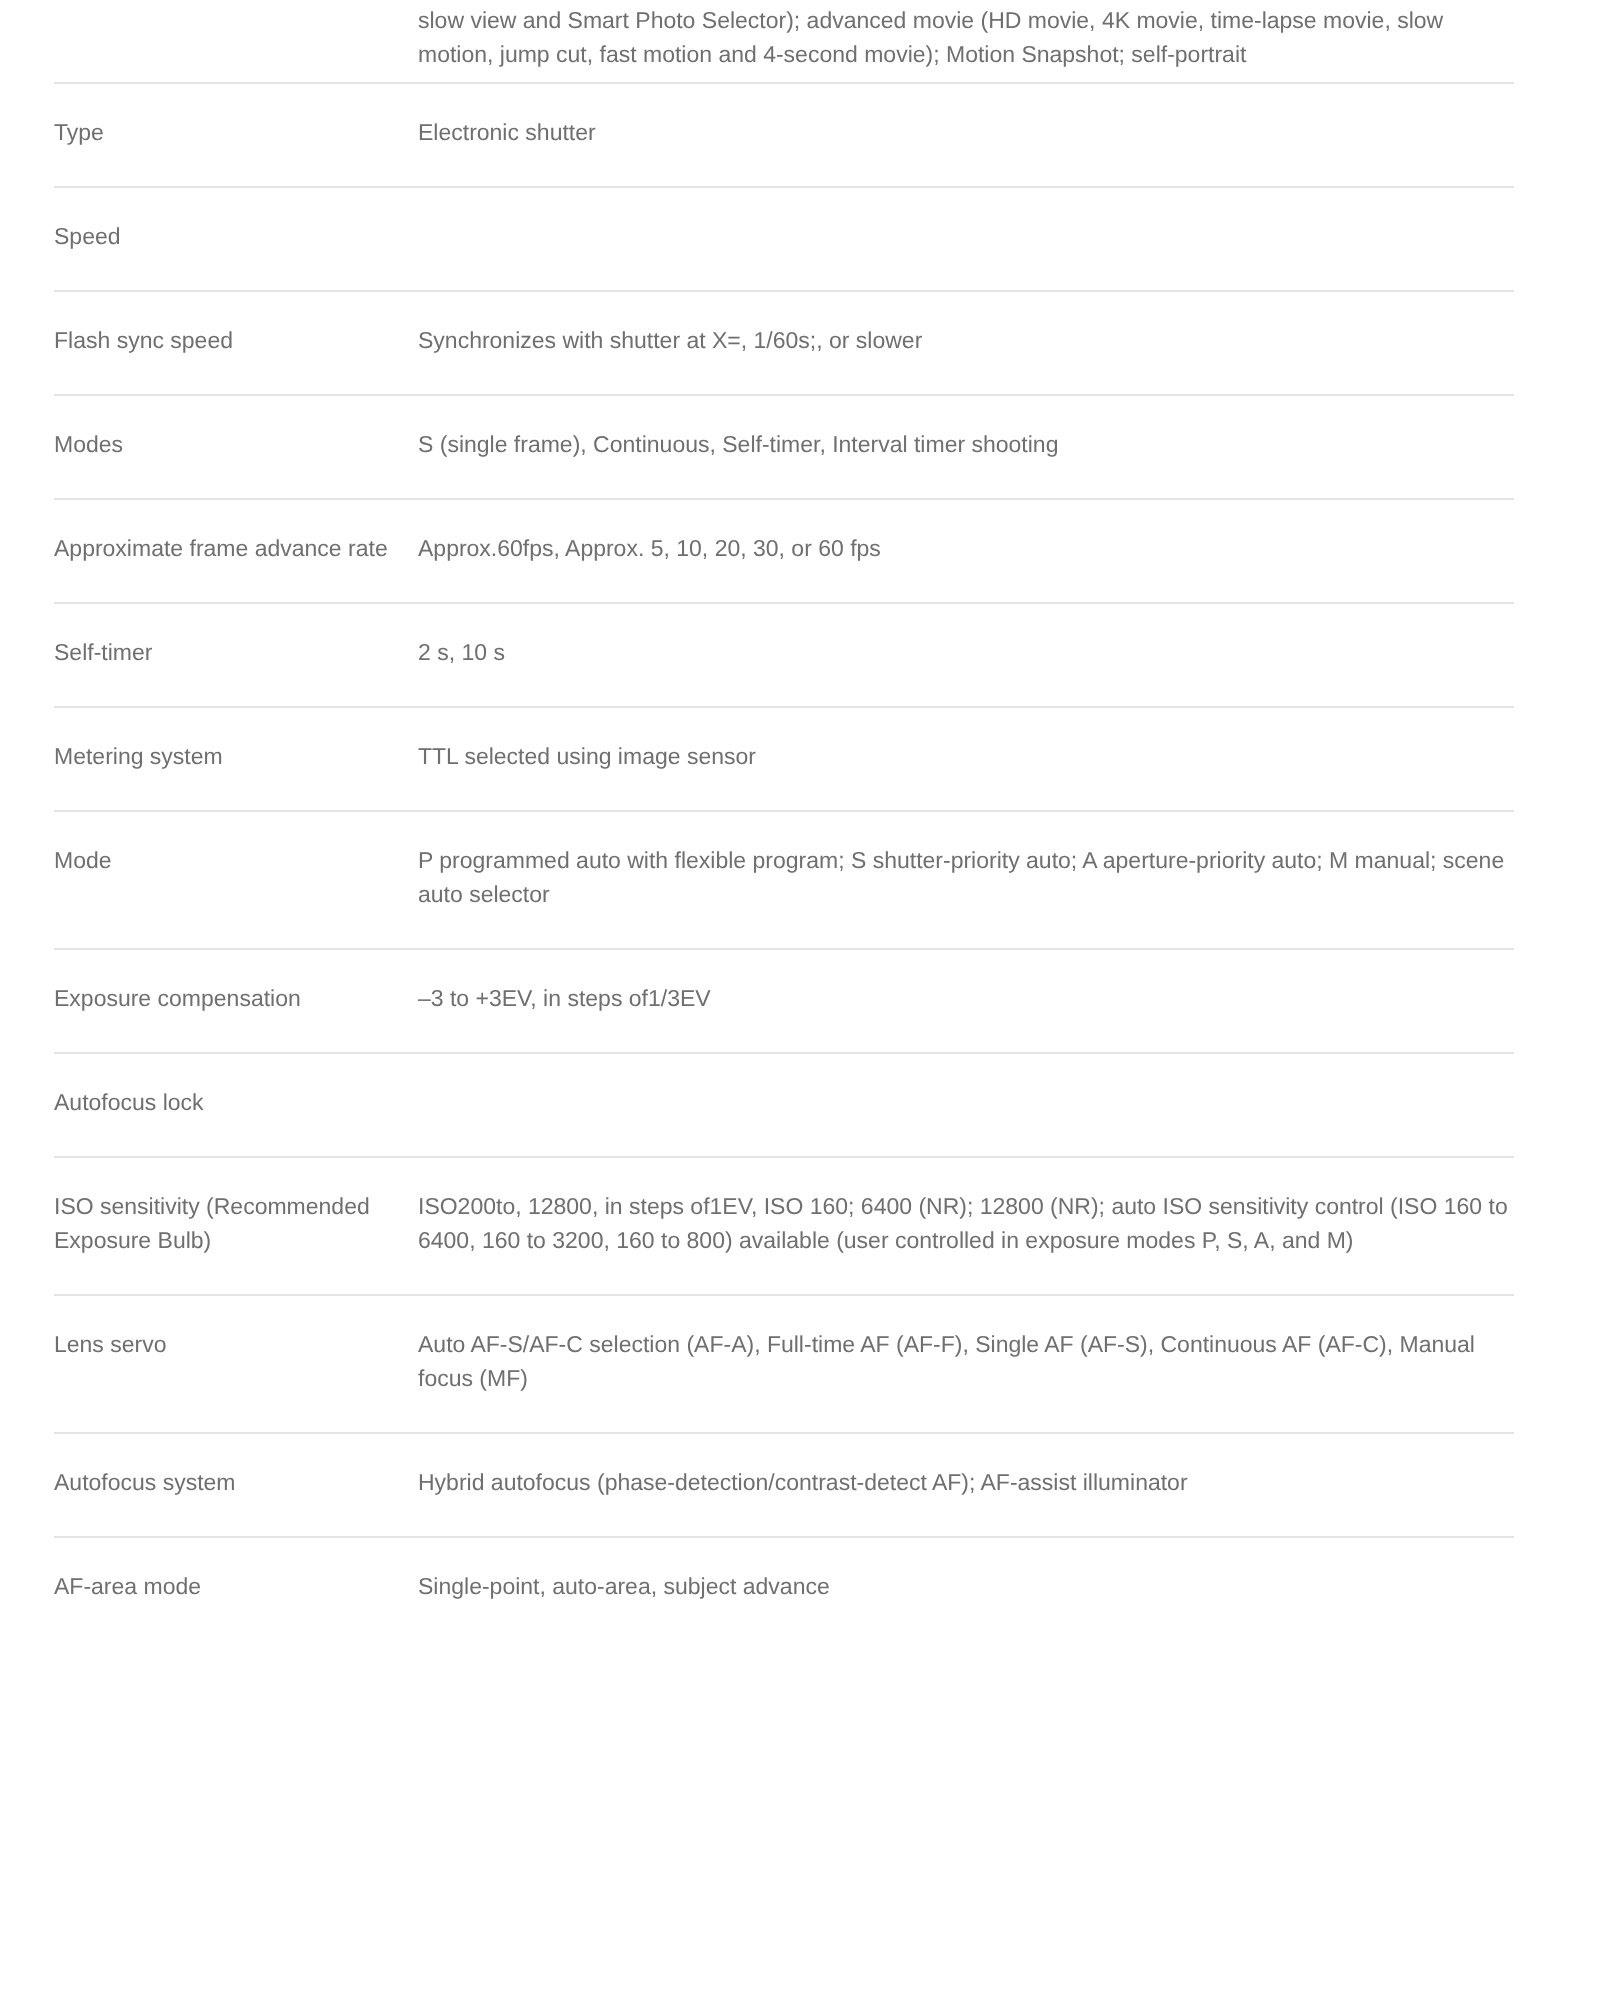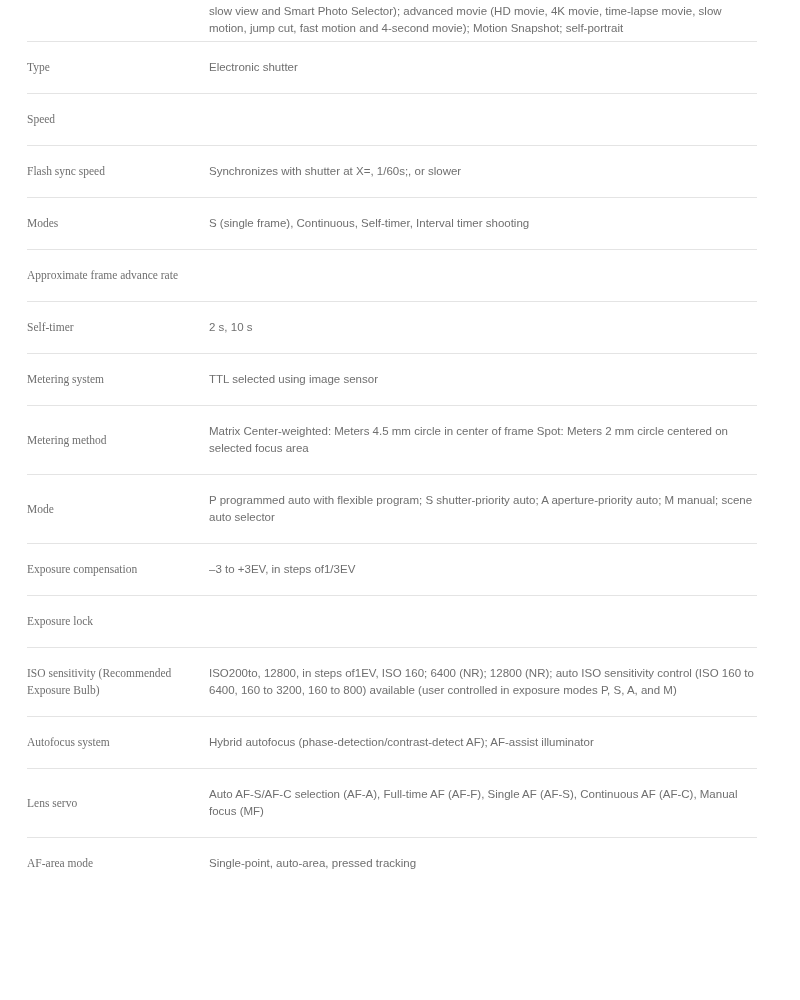--- a/index.html
+++ b/index.html
@@ -15,35 +15,34 @@
     color: #6f6f6f;
     -webkit-font-smoothing: antialiased;
   }
   .spec-container {
     width: 730px;
     margin-left: 27px;
     padding-top: 0;
   }
   .row {
     display: flex;
-    align-items: center;
+    align-items: flex-start;
     border-top: 1px solid #e4e4e4;
     padding: 17px 0;
   }
   .row.intro-row {
     border-top: none;
     padding-top: 3px;
     padding-bottom: 4px;
   }
   .label {
     width: 182px;
     flex: 0 0 182px;
     box-sizing: border-box;
     word-wrap: break-word;
-    font-family: Liberation Serif, serif;
   }
   .value {
     flex: 1 1 auto;
     max-width: 556px;
     word-wrap: break-word;
   }
 </style>
 </head>
 <body>
 
@@ -65,55 +64,52 @@
       <div class="row">
         <div class="label">Flash sync speed</div>
         <div class="value">Synchronizes with shutter at X=, 1/60s;, or slower</div>
       </div>
       <div class="row">
         <div class="label">Modes</div>
         <div class="value">S (single frame), Continuous, Self-timer, Interval timer shooting</div>
       </div>
       <div class="row">
         <div class="label">Approximate frame advance rate</div>
+        <div class="value">Approx.60fps, Approx. 5, 10, 20, 30, or 60 fps</div>
       </div>
       <div class="row">
         <div class="label">Self-timer</div>
         <div class="value">2 s, 10 s</div>
       </div>
       <div class="row">
         <div class="label">Metering system</div>
         <div class="value">TTL selected using image sensor</div>
       </div>
       <div class="row">
-        <div class="label">Metering method</div>
-        <div class="value">Matrix Center-weighted: Meters 4.5 mm circle in center of frame Spot: Meters 2 mm circle centered on selected focus area</div>
-      </div>
-      <div class="row">
         <div class="label">Mode</div>
         <div class="value">P programmed auto with flexible program; S shutter-priority auto; A aperture-priority auto; M manual; scene auto selector</div>
       </div>
       <div class="row">
         <div class="label">Exposure compensation</div>
         <div class="value">–3 to +3EV, in steps of1/3EV</div>
       </div>
       <div class="row">
-        <div class="label">Exposure lock</div>
+        <div class="label">Autofocus lock</div>
       </div>
       <div class="row">
         <div class="label">ISO sensitivity (Recommended Exposure Bulb)</div>
         <div class="value">ISO200to, 12800, in steps of1EV, ISO 160; 6400 (NR); 12800 (NR); auto ISO sensitivity control (ISO 160 to 6400, 160 to 3200, 160 to 800) available (user controlled in exposure modes P, S, A, and M)</div>
       </div>
       <div class="row">
+        <div class="label">Lens servo</div>
+        <div class="value">Auto AF-S/AF-C selection (AF-A), Full-time AF (AF-F), Single AF (AF-S), Continuous AF (AF-C), Manual focus (MF)</div>
+      </div>
+      <div class="row">
         <div class="label">Autofocus system</div>
         <div class="value">Hybrid autofocus (phase-detection/contrast-detect AF); AF-assist illuminator</div>
       </div>
       <div class="row">
-        <div class="label">Lens servo</div>
-        <div class="value">Auto AF-S/AF-C selection (AF-A), Full-time AF (AF-F), Single AF (AF-S), Continuous AF (AF-C), Manual focus (MF)</div>
-      </div>
-      <div class="row">
         <div class="label">AF-area mode</div>
-        <div class="value">Single-point, auto-area, pressed tracking</div>
+        <div class="value">Single-point, auto-area, subject advance</div>
       </div>
     </div>
 
 </main>
 
 </body></html>

